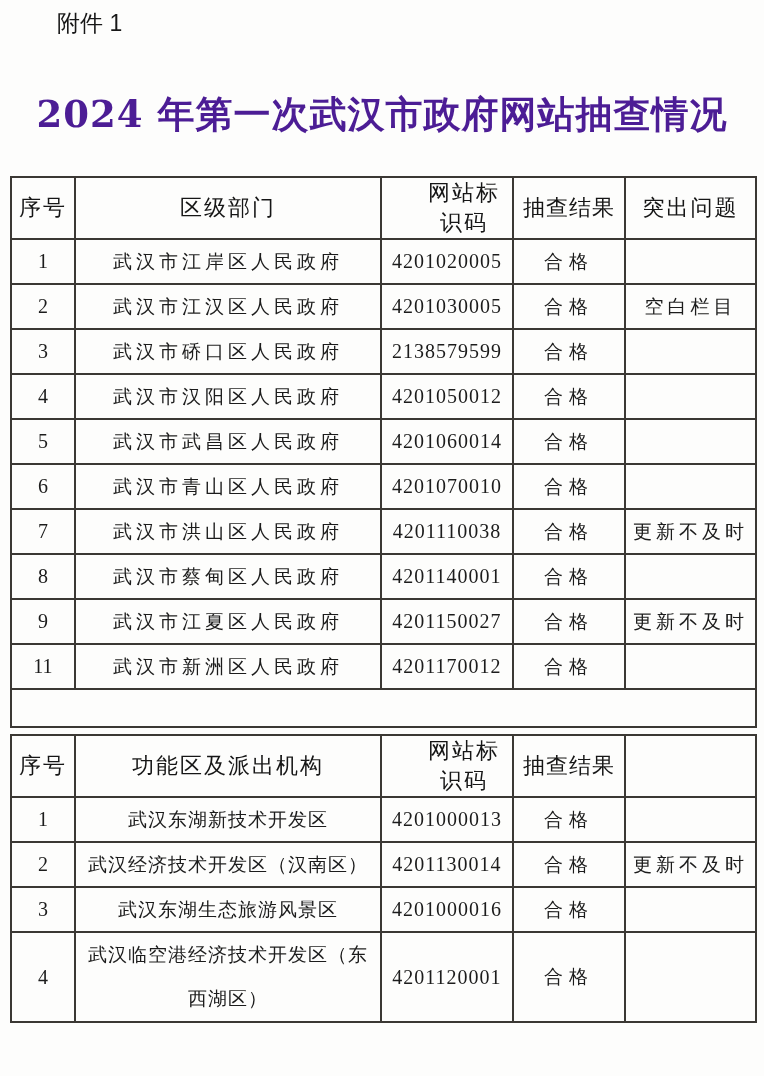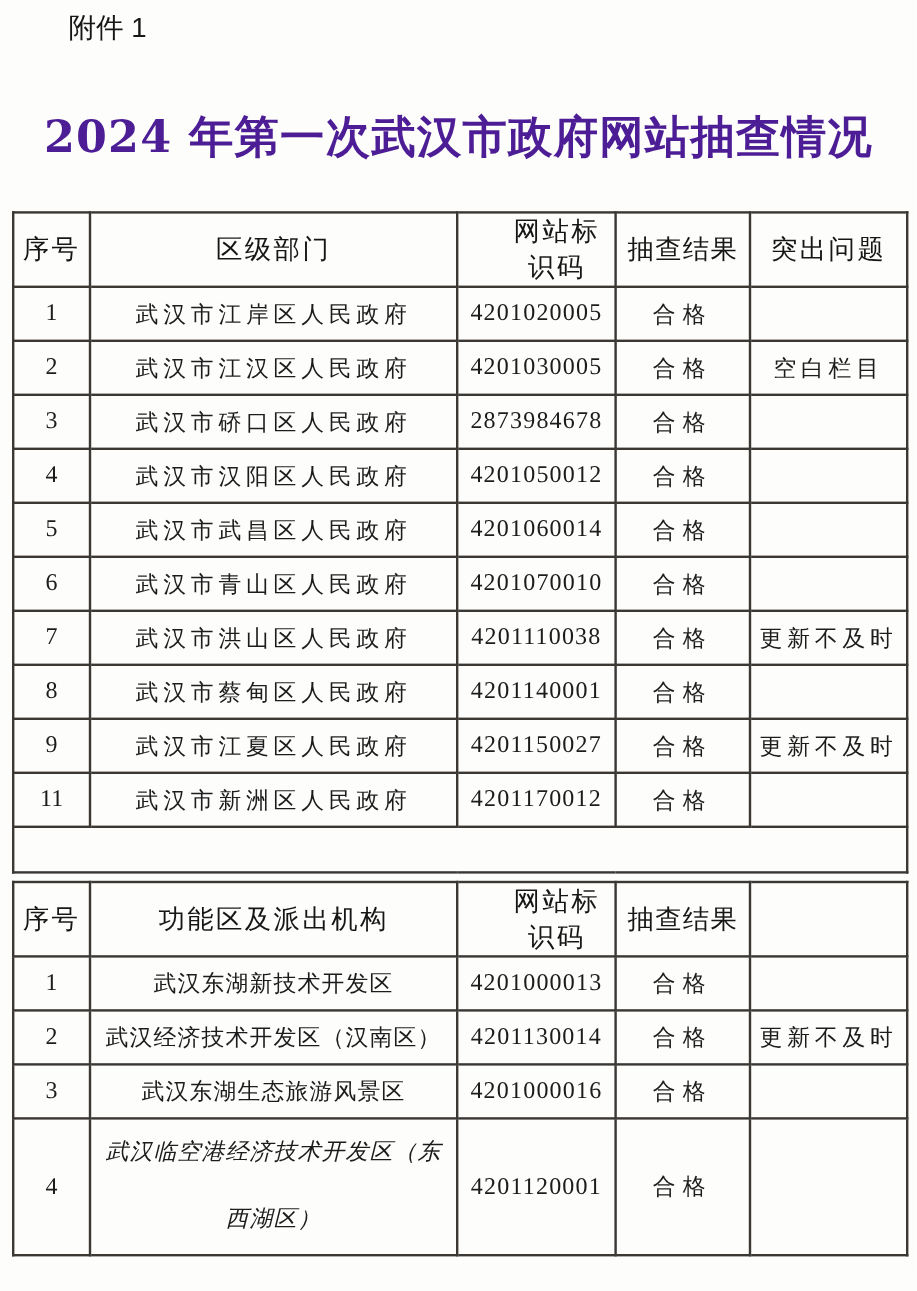--- a/index.html
+++ b/index.html
@@ -63,21 +63,21 @@
   .t td.c1 { letter-spacing: 4px; }
   .t2 td.c1 { letter-spacing: 1px; }
   .t td.c2 { font-size: 20px; letter-spacing: 1px; }
   .t td.c3 { letter-spacing: 6px; }
   .t td.c4 { letter-spacing: 4px; }
   .t tr.spacer td {
     height: 36px;
     border: 2px solid #3b3834;
   }
   .t2 tbody tr:last-child td { height: 84px; }
-  .t2 tbody tr:last-child td.c1 { line-height: 56px; font-style: italic; }
+  .t2 tbody tr:last-child td.c1 { line-height: 44px; }
   col.w0 { width: 64px; }
   col.w1 { width: 306px; }
   col.w2 { width: 132px; }
   col.w3 { width: 112px; }
   col.w4 { width: 131px; }
 </style>
 </head>
 <body>
 
 <div class="page">
@@ -114,21 +114,21 @@
         <tr>
           <td class="c0">2</td>
           <td class="c1">武汉市江汉区人民政府</td>
           <td class="c2">4201030005</td>
           <td class="c3">合格</td>
           <td class="c4">空白栏目</td>
         </tr>
         <tr>
           <td class="c0">3</td>
           <td class="c1">武汉市硚口区人民政府</td>
-          <td class="c2">2873984678</td>
+          <td class="c2">2138579599</td>
           <td class="c3">合格</td>
           <td class="c4"></td>
         </tr>
         <tr>
           <td class="c0">4</td>
           <td class="c1">武汉市汉阳区人民政府</td>
           <td class="c2">4201050012</td>
           <td class="c3">合格</td>
           <td class="c4"></td>
         </tr>

